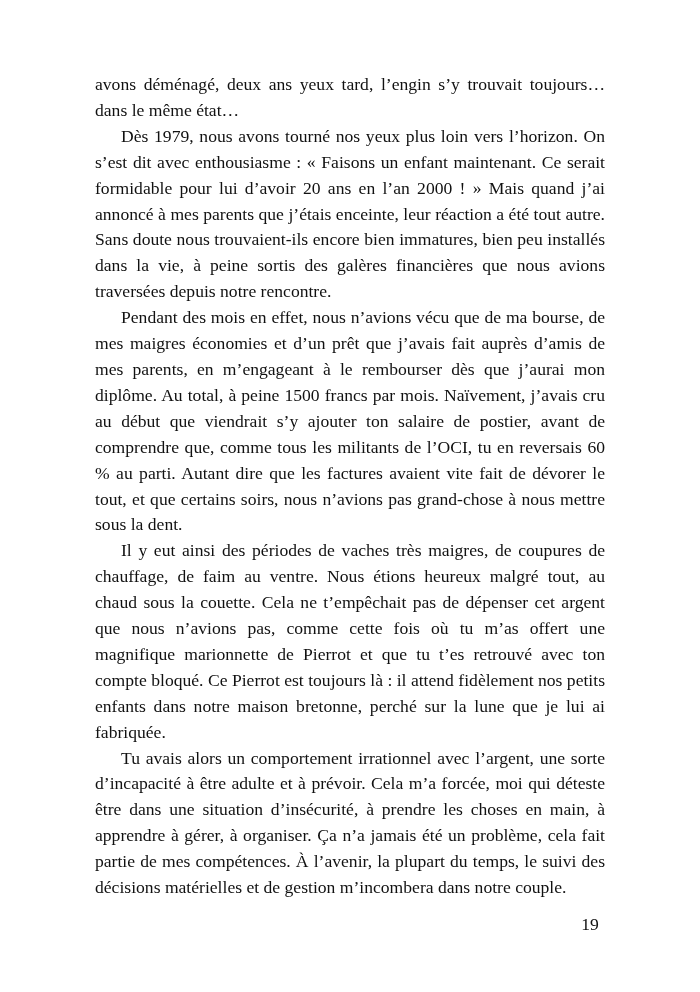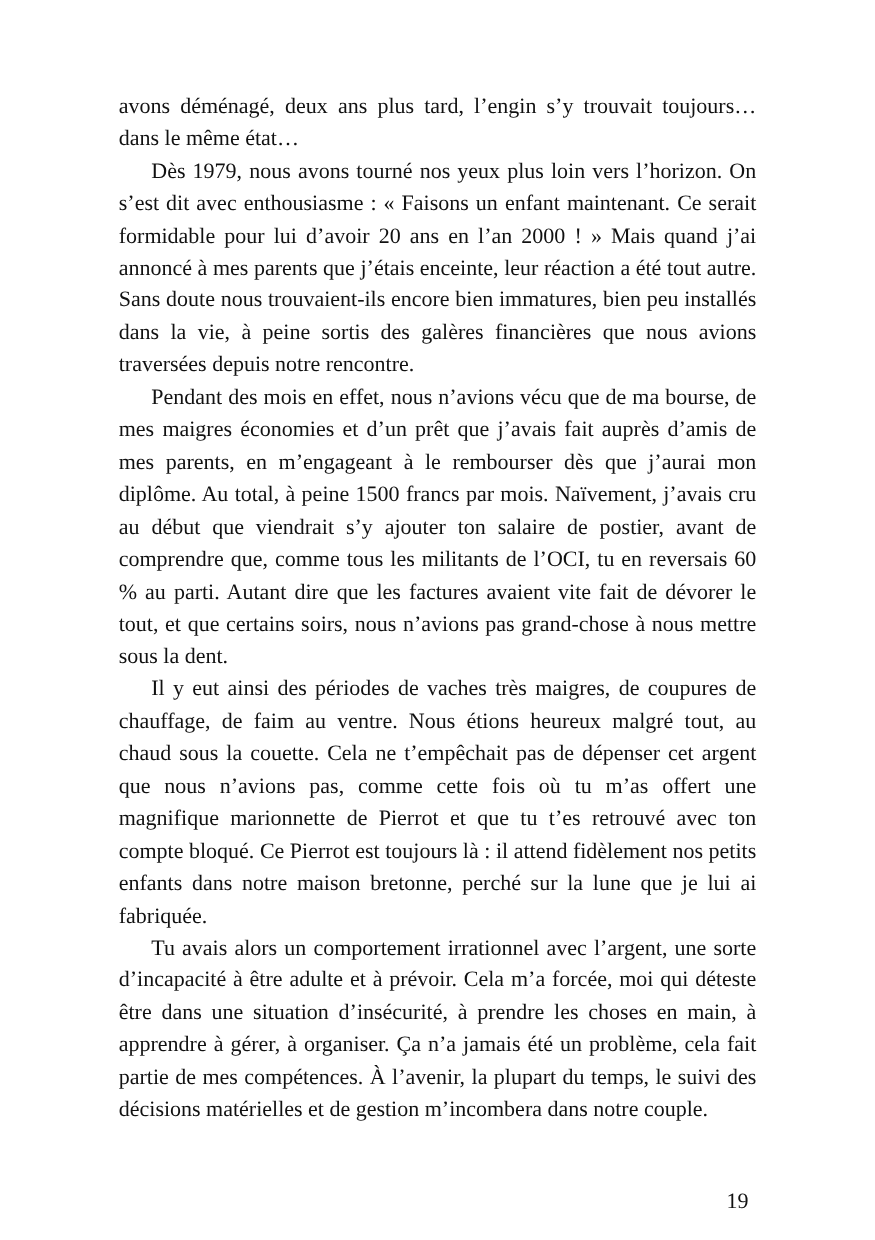--- a/index.html
+++ b/index.html
@@ -19,27 +19,26 @@
     .page p.indent { text-indent: 26px; }
     .page-number {
       position: absolute;
       left: 560px;
       top: 914px;
       width: 60px;
       text-align: center;
       font-family: "Liberation Serif", serif;
       font-size: 17.6px;
       color: #111111;
-      margin-top: 36px;
     }
   </style>
 </head>
 <body>
 
 <div class="page">
-  <p>avons déménagé, deux ans plus tard, l’engin s’y trouvait toujours… dans le même état…</p>
+  <p>avons déménagé, deux ans yeux tard, l’engin s’y trouvait toujours… dans le même état…</p>
   <p class="indent">Dès 1979, nous avons tourné nos yeux plus loin vers l’horizon. On s’est dit avec enthousiasme : « Faisons un enfant maintenant. Ce serait formidable pour lui d’avoir 20 ans en l’an 2000 ! » Mais quand j’ai annoncé à mes parents que j’étais enceinte, leur réaction a été tout autre. Sans doute nous trouvaient-ils encore bien immatures, bien peu installés dans la vie, à peine sortis des galères financières que nous avions traversées depuis notre rencontre.</p>
   <p class="indent">Pendant des mois en effet, nous n’avions vécu que de ma bourse, de mes maigres économies et d’un prêt que j’avais fait auprès d’amis de mes parents, en m’engageant à le rembourser dès que j’aurai mon diplôme. Au total, à peine 1500 francs par mois. Naïvement, j’avais cru au début que viendrait s’y ajouter ton salaire de postier, avant de comprendre que, comme tous les militants de l’OCI, tu en reversais 60 % au parti. Autant dire que les factures avaient vite fait de dévorer le tout, et que certains soirs, nous n’avions pas grand-chose à nous mettre sous la dent.</p>
   <p class="indent">Il y eut ainsi des périodes de vaches très maigres, de coupures de chauffage, de faim au ventre. Nous étions heureux malgré tout, au chaud sous la couette. Cela ne t’empêchait pas de dépenser cet argent que nous n’avions pas, comme cette fois où tu m’as offert une magnifique marionnette de Pierrot et que tu t’es retrouvé avec ton compte bloqué. Ce Pierrot est toujours là : il attend fidèlement nos petits enfants dans notre maison bretonne, perché sur la lune que je lui ai fabriquée.</p>
   <p class="indent">Tu avais alors un comportement irrationnel avec l’argent, une sorte d’incapacité à être adulte et à prévoir. Cela m’a forcée, moi qui déteste être dans une situation d’insécurité, à prendre les choses en main, à apprendre à gérer, à organiser. Ça n’a jamais été un problème, cela fait partie de mes compétences. À l’avenir, la plupart du temps, le suivi des décisions matérielles et de gestion m’incombera dans notre couple.</p>
 </div>
 
 <div class="page-number">19</div>
 
 </body></html>

